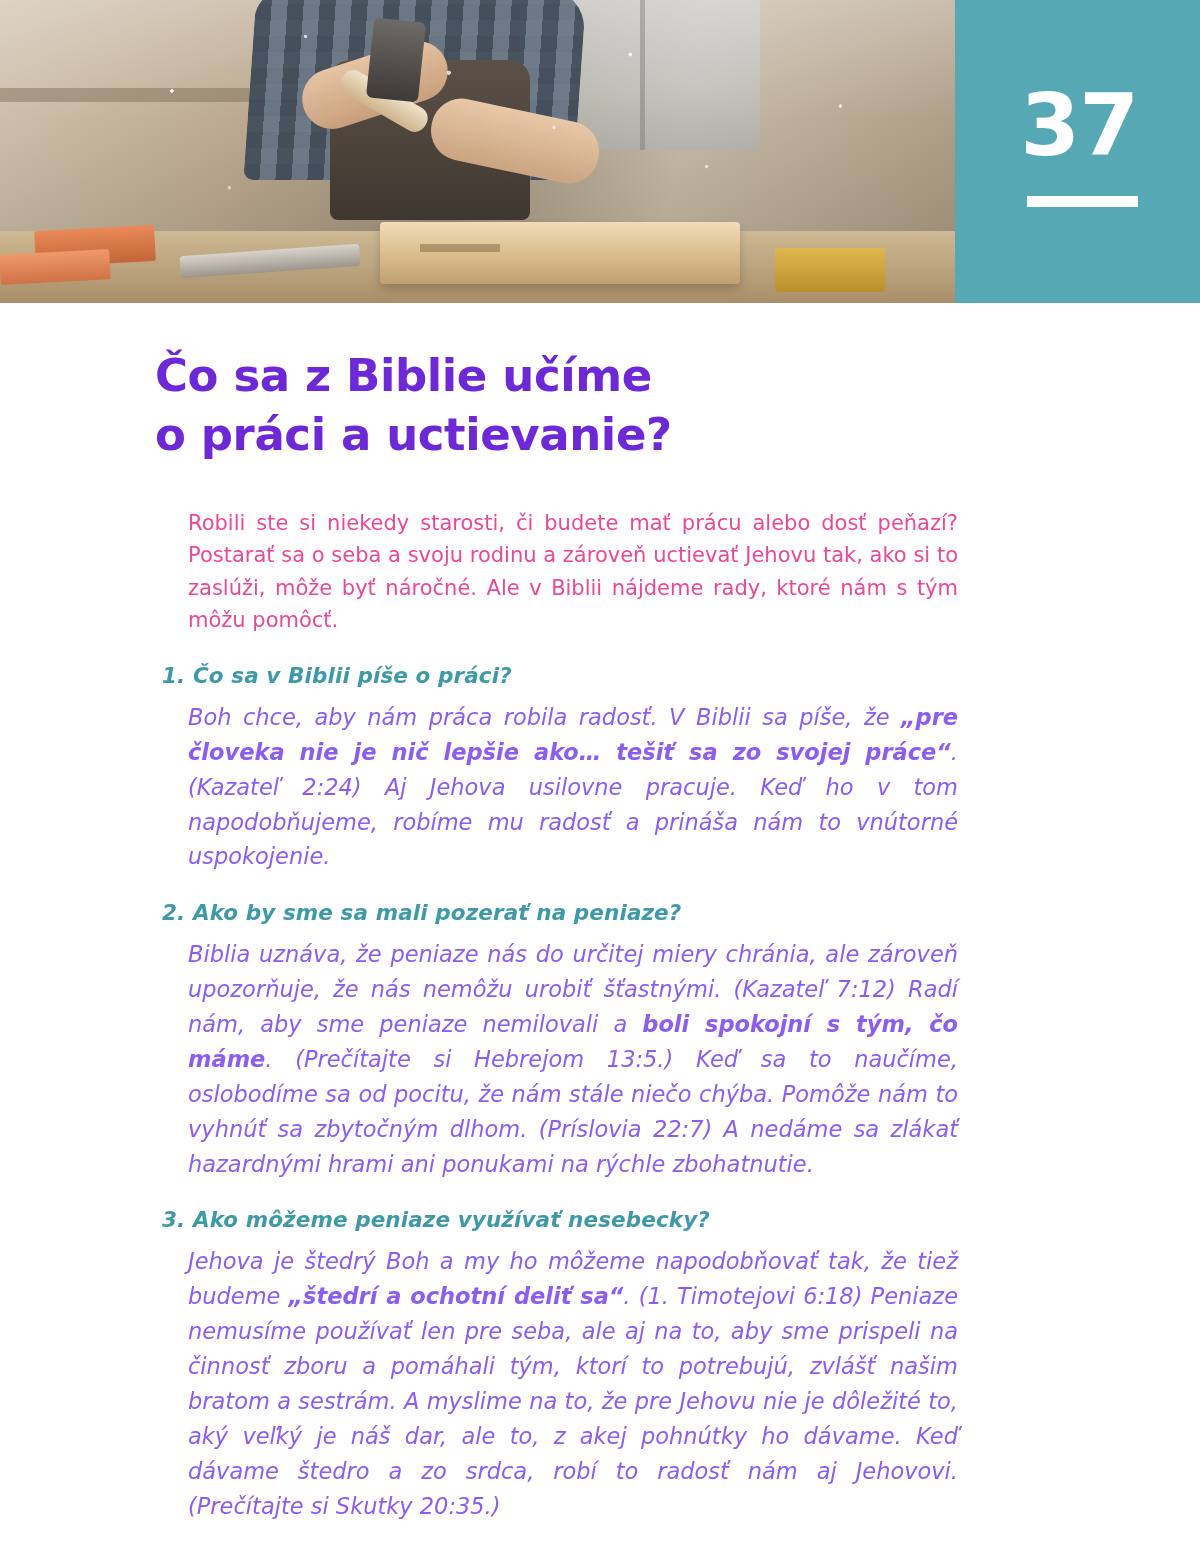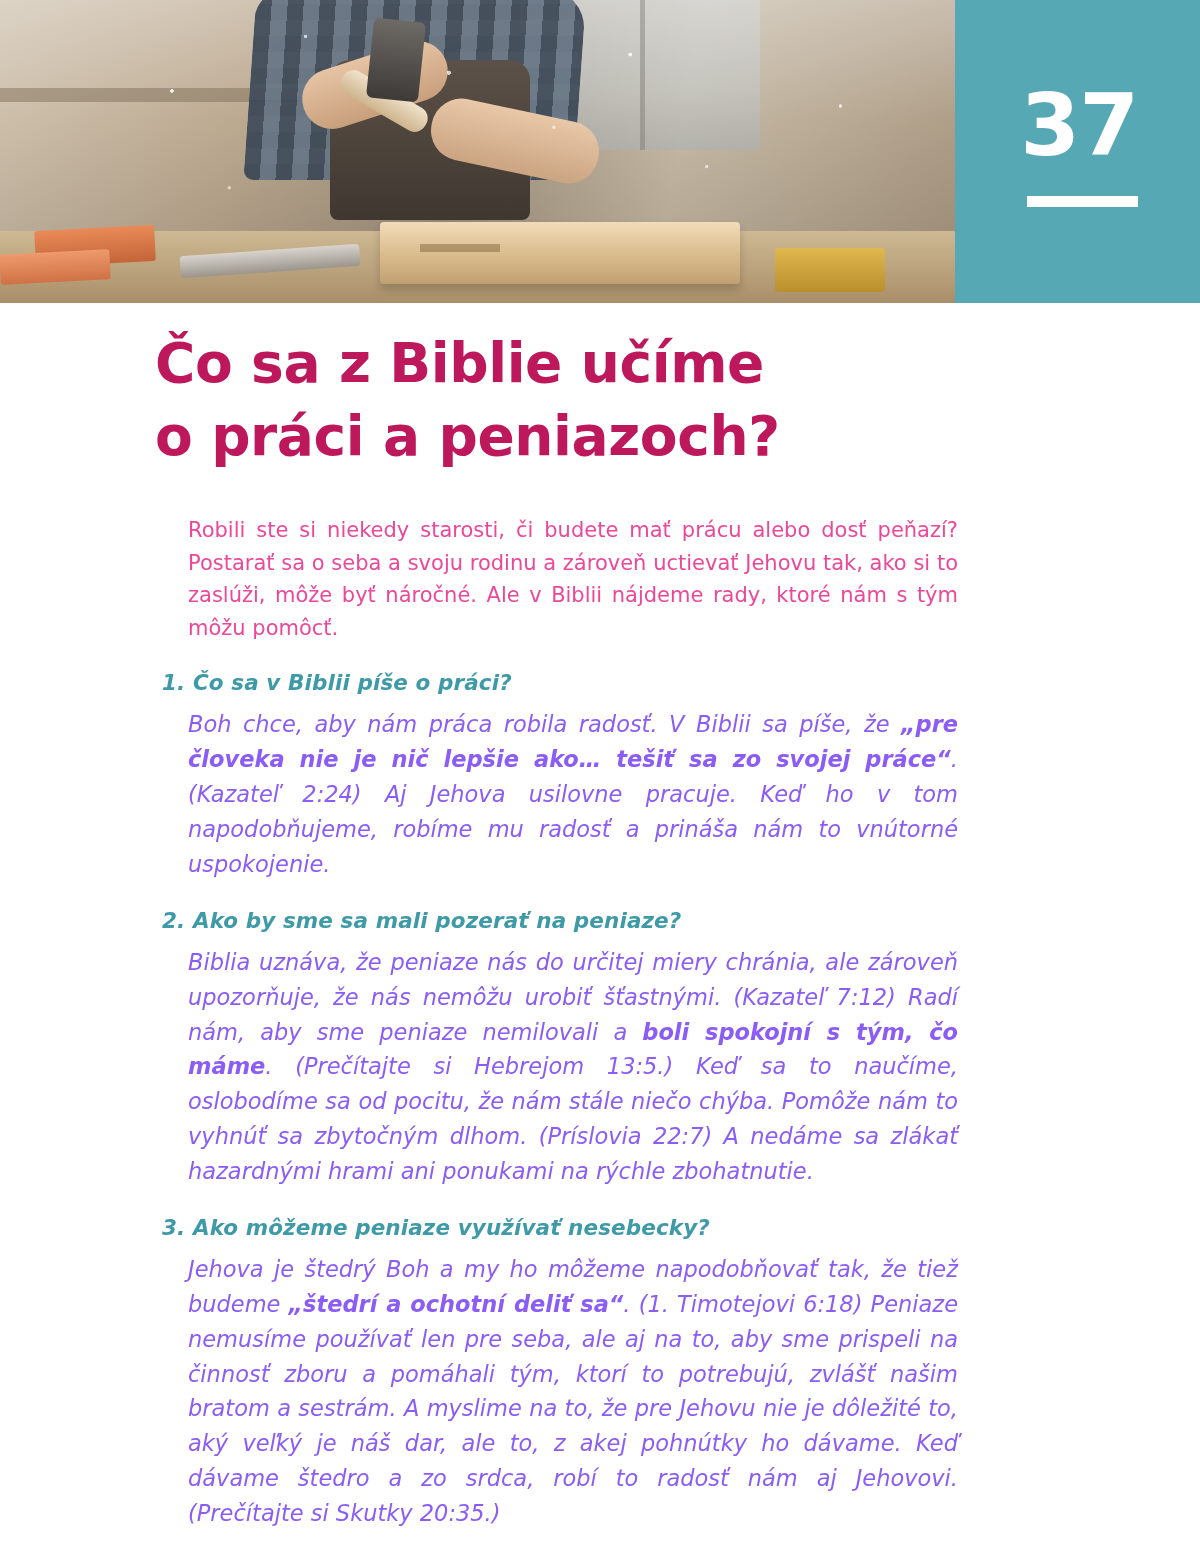--- a/index.html
+++ b/index.html
@@ -230,27 +230,27 @@
   }
 
   
   .content {
     position: absolute;
     top: 303px;
     left: 0;
     width: 1200px;
   }
   .title {
-    margin: 24px 0 0 155px;
+    margin: 43px 0 0 155px;
     width: 820px;
-    font-size: 55px;
+    font-size: 45px;
     line-height: 1.32;
     font-weight: 700;
     letter-spacing: -0.4px;
-    color: #be185d;
+    color: #6d28d9;
   }
   .title .line {
     display: block;
   }
 
   .intro {
     margin: 42px 0 0 188px;
     width: 770px;
     font-size: 21px;
     line-height: 1.55;
@@ -311,21 +311,21 @@
     <div class="lesson-number">37</div>
     <div class="lesson-rule"></div>
   </div>
 
 </div>
 
 <div class="content">
 
   <h1 class="title">
     <span class="line">Čo sa z Biblie učíme</span>
-    <span class="line">o práci a peniazoch?</span>
+    <span class="line">o práci a uctievanie?</span>
   </h1>
 
   <p class="intro">Robili ste si niekedy starosti, či budete mať prácu alebo dosť peňazí? Postarať sa o seba a svoju rodinu a zároveň uctievať Jehovu tak, ako si to zaslúži, môže byť náročné. Ale v Biblii nájdeme rady, ktoré nám s tým môžu pomôcť.</p>
 
   <div class="qsection">
     <h2 class="qheading">1. Čo sa v Biblii píše o práci?</h2>
     <div>
         <p class="para"><span>Boh chce, aby nám práca robila radosť. V Biblii sa píše, že </span><b>„pre človeka nie je nič lepšie ako… tešiť sa zo svojej práce“</b><span>. (Kazateľ 2:24) Aj Jehova usilovne pracuje. Keď ho v tom napodobňujeme, robíme mu radosť a prináša nám to vnútorné uspokojenie.</span></p>
       </div>
   </div>

